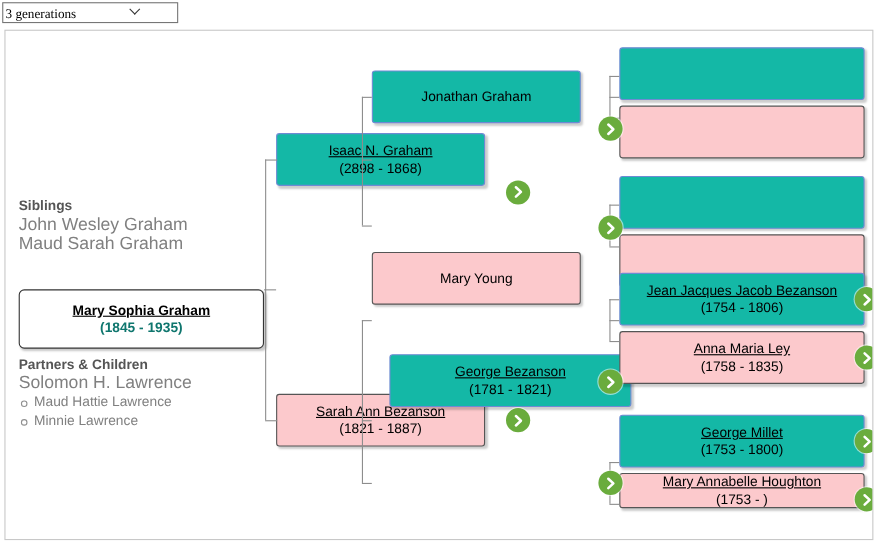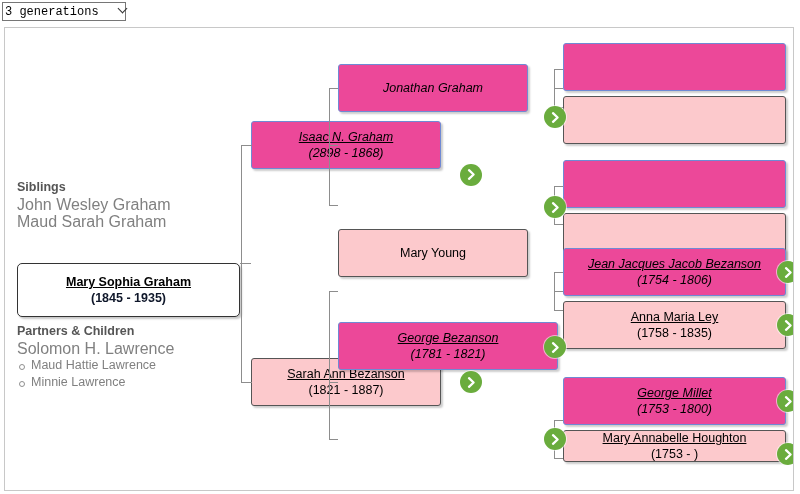--- a/index.html
+++ b/index.html
@@ -8,22 +8,22 @@
     width: 800px; height: 494px;
     background: #ffffff;
     font-family: "Liberation Sans", sans-serif;
     overflow: hidden;
   }
 
   
   #generation-select {
     position: absolute;
     left: 2px; top: 2px;
-    width: 124px; height: 19px;
-    font-family: Liberation Mono, monospace;
+    width: 160px; height: 19px;
+    font-family: Liberation Serif, serif;
     font-size: 12px;
     color: #000;
     background: #ffffff;
     border: 1px solid #767676;
     border-radius: 0;
     padding: 0 2px;
     -webkit-appearance: none;
     appearance: none;
   }
   #select-wrap { position: absolute; left: 0; top: 0; width: 140px; height: 24px; }
@@ -102,35 +102,35 @@
   #root-person-box .pname {
     font-size: 12.5px;
     font-weight: bold;
     color: #000000;
     text-decoration: underline;
     line-height: 16px;
   }
   #root-person-box .pdates {
     font-size: 12.5px;
     font-weight: bold;
-    color: #0f172a;
+    color: #0f766e;
     line-height: 16px;
   }
 
   
   .card {
     position: absolute;
     display: flex;
     flex-direction: column;
     align-items: center;
     justify-content: center;
     border-radius: 3px;
     box-shadow: 2px 2px 2px rgba(0,0,0,0.20);
   }
-  .card.male   { background: #ec4899; border: 1px solid #6f8ad4; font-style: italic; }
+  .card.male   { background: #14b8a6; border: 1px solid #6f8ad4; }
   .card.female { background: #fcc9cc; border: 1px solid #555555; }
 
   .card .pname {
     font-size: 12.5px;
     color: #000000;
     line-height: 16px;
     text-decoration: underline;
     white-space: nowrap;
   }
   .card .pdates {
@@ -266,21 +266,21 @@
   <div class="card female" style="left:333px; top:153px; width:190px; height:48px;margin-top:48px;">
     <div class="pname" style="text-decoration:none;">Mary Young</div>
     <div class="pdates"></div>
   </div>
   <div class="expand-arrow" style="left:539px; top:168px;">
     <svg width="13" height="13" viewBox="0 0 13 13">
         <path d="M4 2.2 L8.6 6.5 L4 10.8" fill="none" stroke="#ffffff" stroke-width="2.3" stroke-linecap="round" stroke-linejoin="round"></path>
       </svg>
   </div>
 
-  <div class="card male" style="left:333px; top:294px; width:220px; height:48px;">
+  <div class="card male" style="left:349px; top:294px; width:220px; height:48px;">
     <div class="pname">George Bezanson</div>
     <div class="pdates">(1781 - 1821)</div>
   </div>
   <div class="expand-arrow" style="left:539px; top:308px;">
     <svg width="13" height="13" viewBox="0 0 13 13">
         <path d="M4 2.2 L8.6 6.5 L4 10.8" fill="none" stroke="#ffffff" stroke-width="2.3" stroke-linecap="round" stroke-linejoin="round"></path>
       </svg>
   </div>
 
   <div class="expand-arrow" style="left:539px; top:400px;">

